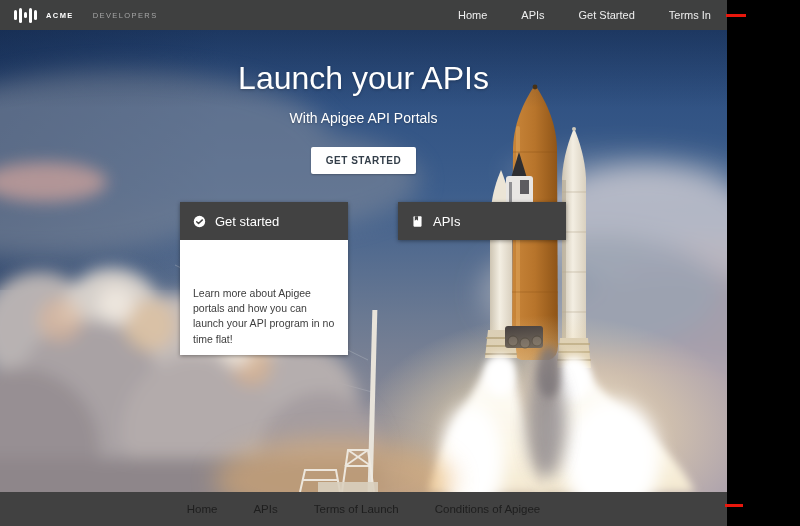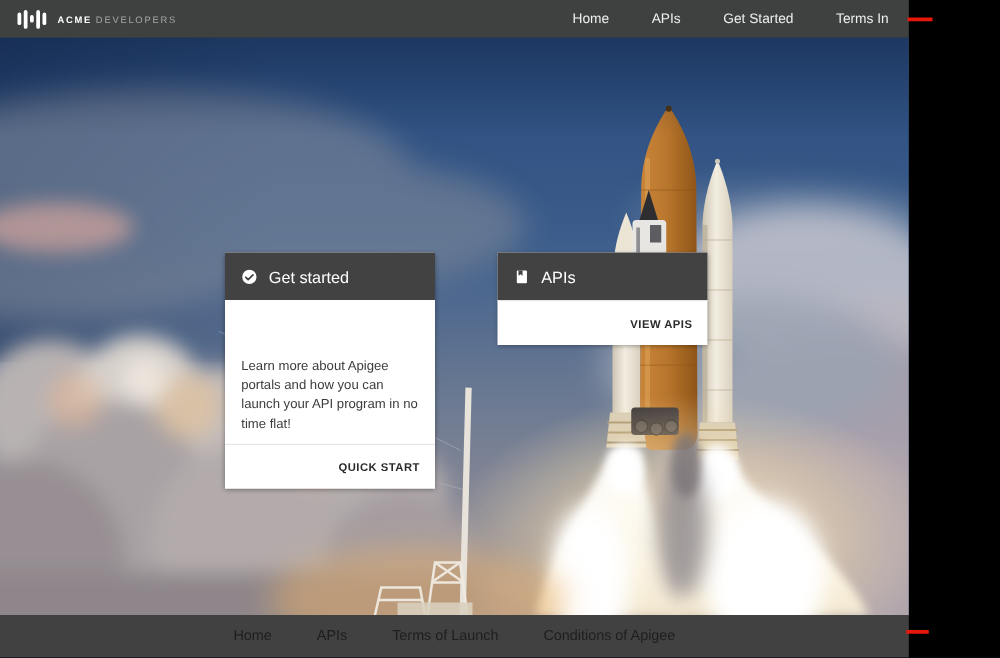--- a/index.html
+++ b/index.html
@@ -9,21 +9,21 @@
   .page { position:absolute; left:0; top:0; width:727px; height:526px; background:#222; }
 
   
   .navbar { position:relative; height:30px; background:#3f4040; display:flex;
             align-items:center; padding:0 14px; z-index:30; }
   .brand { display:flex; align-items:center; cursor:pointer; }
   .logo-bars { display:flex; align-items:center; gap:2px; margin-right:9px; }
   .logo-bars span { width:3px; background:#fff; border-radius:2px; display:block; }
   .lb1,.lb5 { height:10px; } .lb2,.lb4 { height:15px; } .lb3 { height:6px; }
   .brand-name { color:#fff; font-size:7.5px; font-weight:bold; letter-spacing:1.4px; }
-  .brand-suffix { color:#a6a6a6; font-size:7.5px; letter-spacing:1.4px; margin-left:3px; }
+  .brand-suffix { color:#a6a6a6; font-size:7.5px; letter-spacing:1.4px; margin-left:19px; }
   .nav-links { margin-left:auto; display:flex; align-items:center; gap:0; }
   .nav-link { color:#efefef; font-size:11px; padding:0 17px; cursor:pointer; white-space:nowrap; }
   .nav-link:last-child { padding-right:2px; }
 
   
   .hero { position:relative; height:462px; overflow:hidden; background:#2b4a76; }
   .scene { position:absolute; left:0; top:0; width:727px; height:462px; display:block; }
   .hero-content { position:relative; z-index:10; text-align:center; color:#fff; }
   .hero-title { font-size:32px; font-weight:400; padding-top:30px;
                 text-shadow:0 1px 3px rgba(0,0,0,.25); }
@@ -238,46 +238,45 @@
             <line x1="368" y1="420" x2="345" y2="436"></line>
             <path d="M300,462 L305,440 L336,440 L340,462"></path>
             <line x1="303" y1="450" x2="338" y2="450"></line>
           </g>
           <rect x="318" y="452" width="60" height="10" fill="#d9cfbe" opacity="0.9"></rect>
         </g>
 
         <rect x="0" y="0" width="727" height="78" fill="url(#topShade)"></rect>
       </svg>
 
+      <div class="hero-content">
+        <h1 class="hero-title">Launch your APIs</h1>
+        <div class="hero-subtitle">With Apigee API Portals</div>
+        <button class="hero-cta" style="color: rgb(51, 62, 73);">GET STARTED</button>
+      </div>
 
       <div class="card card-left">
         <div class="card-header" style="background: rgb(66, 66, 66);">
           <svg class="icon" viewBox="0 0 24 24">
             <circle cx="12" cy="12" r="10.5" fill="#fff"></circle>
             <path d="M6.8 12.6l3.4 3.3L17.3 9" stroke="#424242" stroke-width="2.6" fill="none" stroke-linecap="round" stroke-linejoin="round"></path>
           </svg>
           <span class="card-title">Get started</span>
         </div>
         <div class="card-body">Learn more about Apigee portals and how you can launch your API program in no time flat!</div>
-        <div class="card-footer">
-          <span class="card-action">QUICK START</span>
-        </div>
       </div>
 
       <div class="card card-right">
         <div class="card-header" style="background: rgb(66, 66, 66);">
           <svg class="icon" viewBox="0 0 24 24">
             <rect x="4.5" y="2.5" width="15" height="19" rx="1.5" fill="#fff"></rect>
             <path d="M7 2.5h6v8l-3-2.2-3 2.2z" fill="#424242"></path>
           </svg>
           <span class="card-title">APIs</span>
         </div>
-        <div class="card-footer">
-          <span class="card-action">VIEW APIS</span>
-        </div>
       </div>
     </div>
 
     <div class="footer" style="background: rgb(65, 65, 65);">
       <span class="footer-link">Home</span>
       <span class="footer-link">APIs</span>
       <span class="footer-link">Terms of Launch</span>
       <span class="footer-link">Conditions of Apigee</span>
     </div>
   </div>

